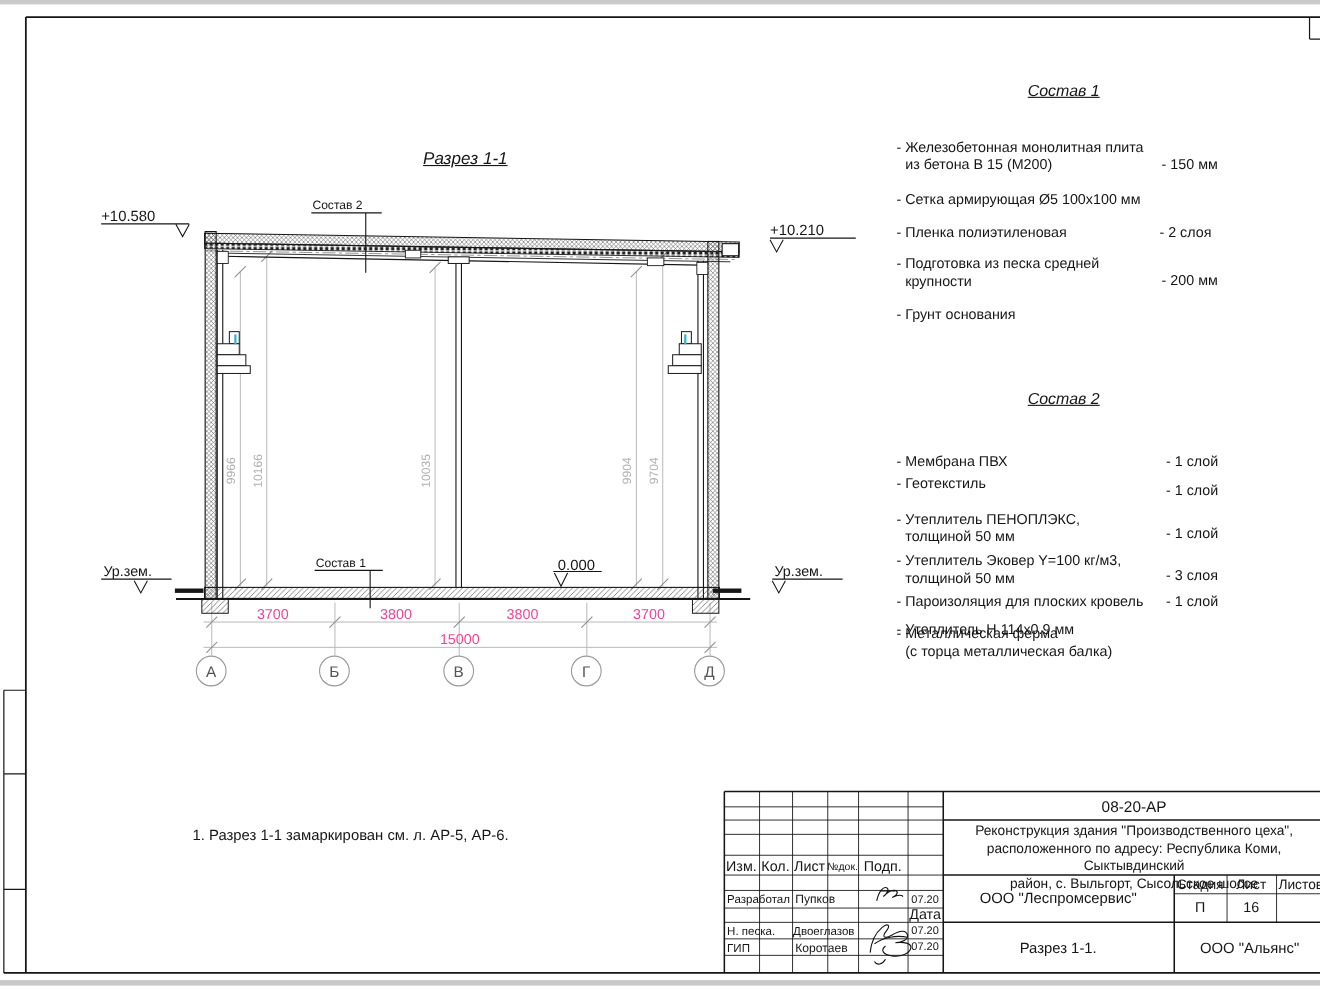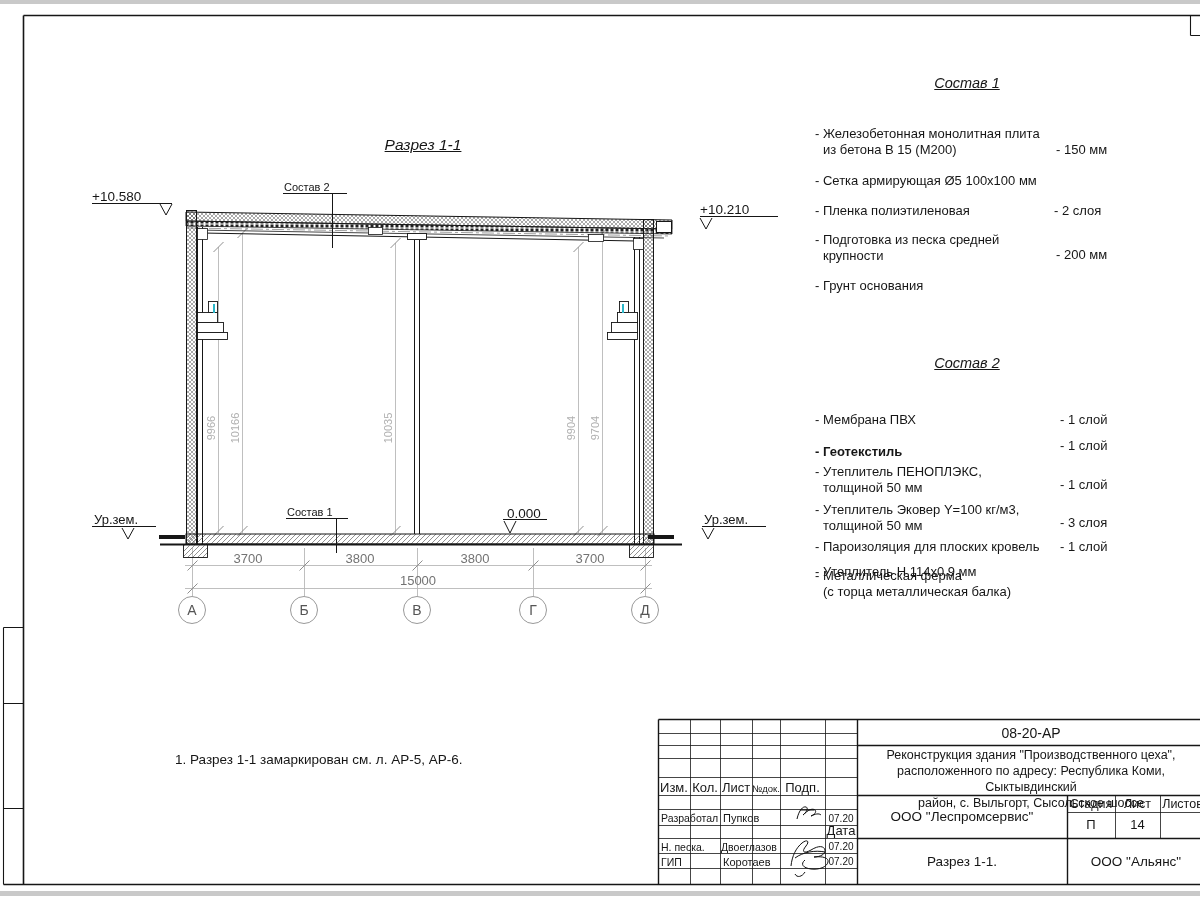--- a/index.html
+++ b/index.html
@@ -2,21 +2,21 @@
 <html><head>
 <meta charset="utf-8">
 <style>
   html,body{margin:0;padding:0;}
   body{width:1200px;height:900px;background:#ffffff;overflow:hidden;position:relative;
        font-family:"Liberation Sans",sans-serif;}
   .t{position:absolute;color:#161616;white-space:pre-line;line-height:1.18;}
   .c{text-align:center;}
   .it{font-style:italic;}
   .u{text-decoration:underline;}
-  .dim{color:#737373;}
+  .dim{color:#ec4899;}
   .vdim{position:absolute;width:40px;text-align:center;font-size:11px;color:#b0b0b0;
         transform:rotate(-90deg);}
   .li{font-size:13px;line-height:15.5px;padding-left:8px;text-indent:-8px;}
   .val{font-size:13px;}
   .edge{position:absolute;left:0;width:1200px;background:#c9c9c9;}
   svg{position:absolute;left:0;top:0;}
 </style>
 </head>
 <body>
 
@@ -175,21 +175,21 @@
 <div class="t li" style="left:815px;top:203px;width:260px;">- Пленка полиэтиленовая</div>
 <div class="t val" style="left:1054px;top:203px;">-  2 слоя</div>
 <div class="t li" style="left:815px;top:232px;width:260px;">- Подготовка из песка средней
 крупности</div>
 <div class="t val" style="left:1056px;top:247px;">- 200 мм</div>
 <div class="t li" style="left:815px;top:278px;width:260px;">- Грунт основания</div>
 
 <div class="t c it u" style="left:900px;top:355px;width:134px;font-size:14.5px;">Состав 2</div>
 <div class="t li" style="left:815px;top:412px;width:260px;">- Мембрана ПВХ</div>
 <div class="t val" style="left:1060px;top:412px;">- 1 слой</div>
-<div class="t li" style="left:815px;top:444px;width:260px;font-weight:bold;">- Геотекстиль</div>
+<div class="t li" style="left:815px;top:432px;width:260px;">- Геотекстиль</div>
 <div class="t val" style="left:1060px;top:438px;">- 1 слой</div>
 <div class="t li" style="left:815px;top:464px;width:260px;">- Утеплитель ПЕНОПЛЭКС,
 толщиной 50 мм</div>
 <div class="t val" style="left:1060px;top:477px;">- 1 слой</div>
 <div class="t li" style="left:815px;top:502px;width:260px;">- Утеплитель Эковер Y=100 кг/м3,
 толщиной 50 мм</div>
 <div class="t val" style="left:1060px;top:515px;">- 3 слоя</div>
 <div class="t li" style="left:815px;top:539px;width:260px;">- Пароизоляция для плоских кровель</div>
 <div class="t val" style="left:1060px;top:539px;">- 1 слой</div>
 <div class="t li" style="left:815px;top:564px;width:260px;">- Утеплитель Н 114х0.9 мм</div>
@@ -218,14 +218,14 @@
 <div class="t c" style="left:857px;top:725px;width:348px;font-size:14px;">08-20-АР</div>
 <div class="t c" style="left:857px;top:747px;width:348px;font-size:12.5px;line-height:16px;">Реконструкция здания "Производственного цеха",
 расположенного по адресу: Республика Коми, Сыктывдинский
 район, с. Выльгорт, Сысольское шоссе</div>
 <div class="t c" style="left:857px;top:809px;width:210px;font-size:13.5px;">ООО "Леспромсервис"</div>
 <div class="t c" style="left:857px;top:854px;width:210px;font-size:13.5px;">Разрез 1-1.</div>
 <div class="t c" style="left:1067px;top:797px;width:48px;font-size:12.5px;">Стадия</div>
 <div class="t c" style="left:1115px;top:797px;width:45px;font-size:12.5px;">Лист</div>
 <div class="t c" style="left:1160px;top:797px;width:45px;font-size:12.5px;">Листов</div>
 <div class="t c" style="left:1067px;top:817px;width:48px;font-size:13px;">П</div>
-<div class="t c" style="left:1115px;top:817px;width:45px;font-size:13px;">14</div>
+<div class="t c" style="left:1115px;top:817px;width:45px;font-size:13px;">16</div>
 <div class="t c" style="left:1067px;top:854px;width:138px;font-size:13.5px;">ООО "Альянс"</div>
 
 </body></html>

